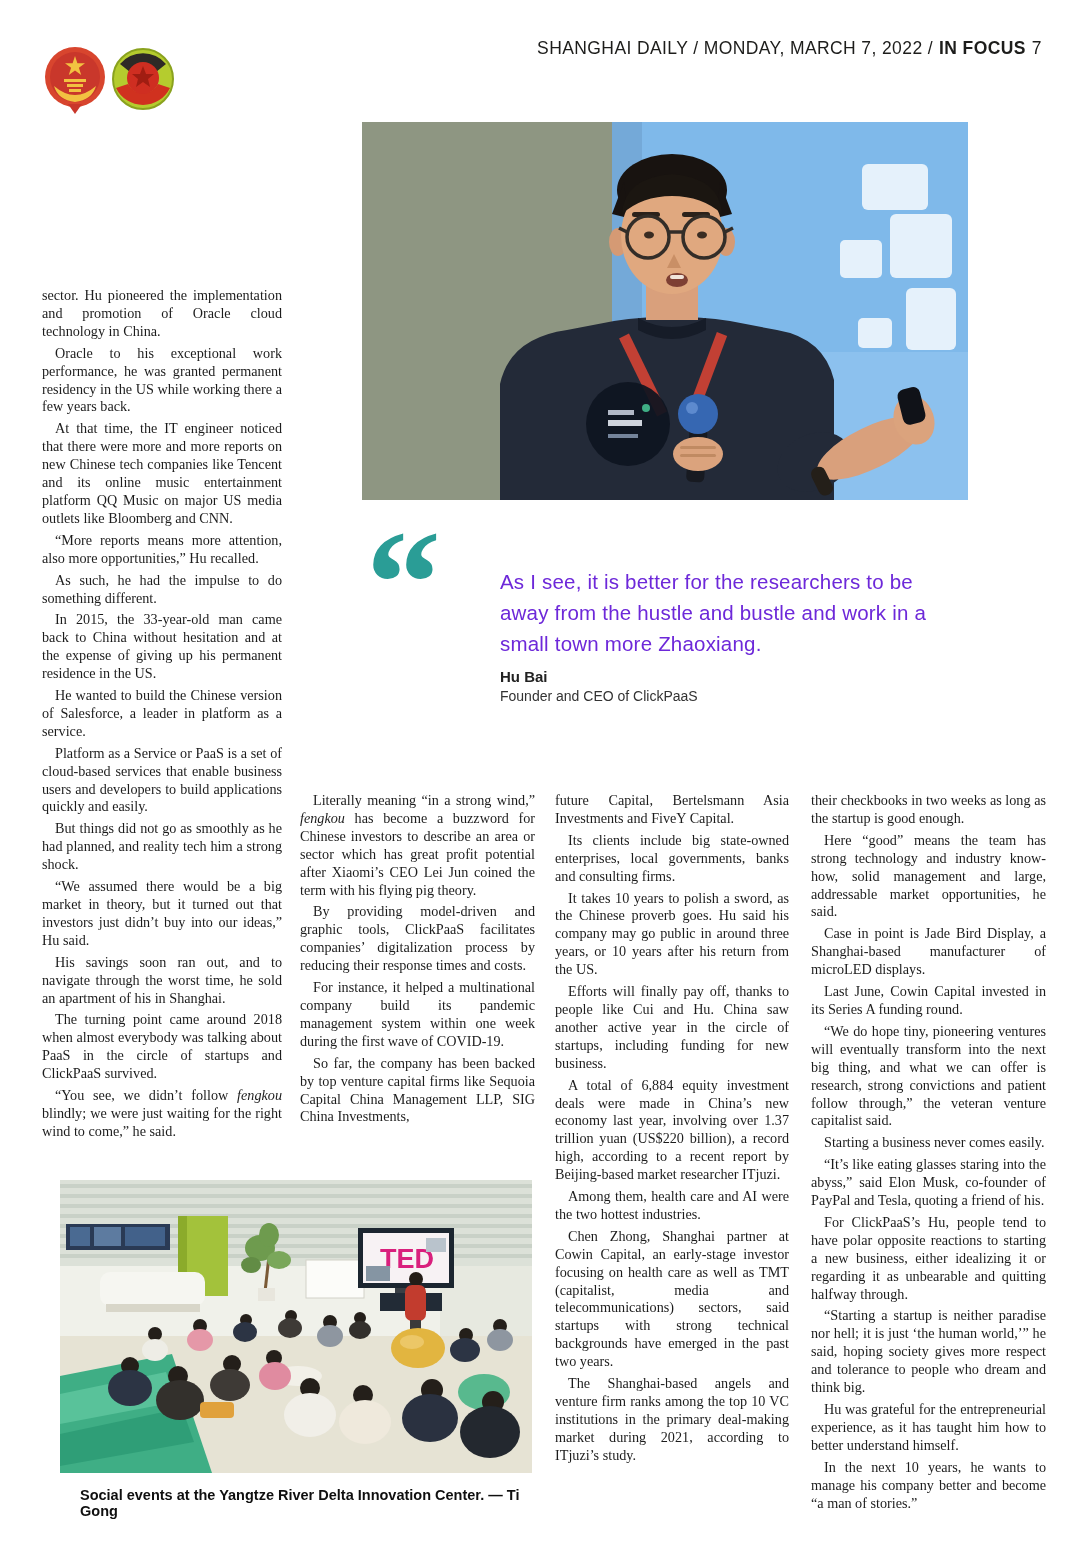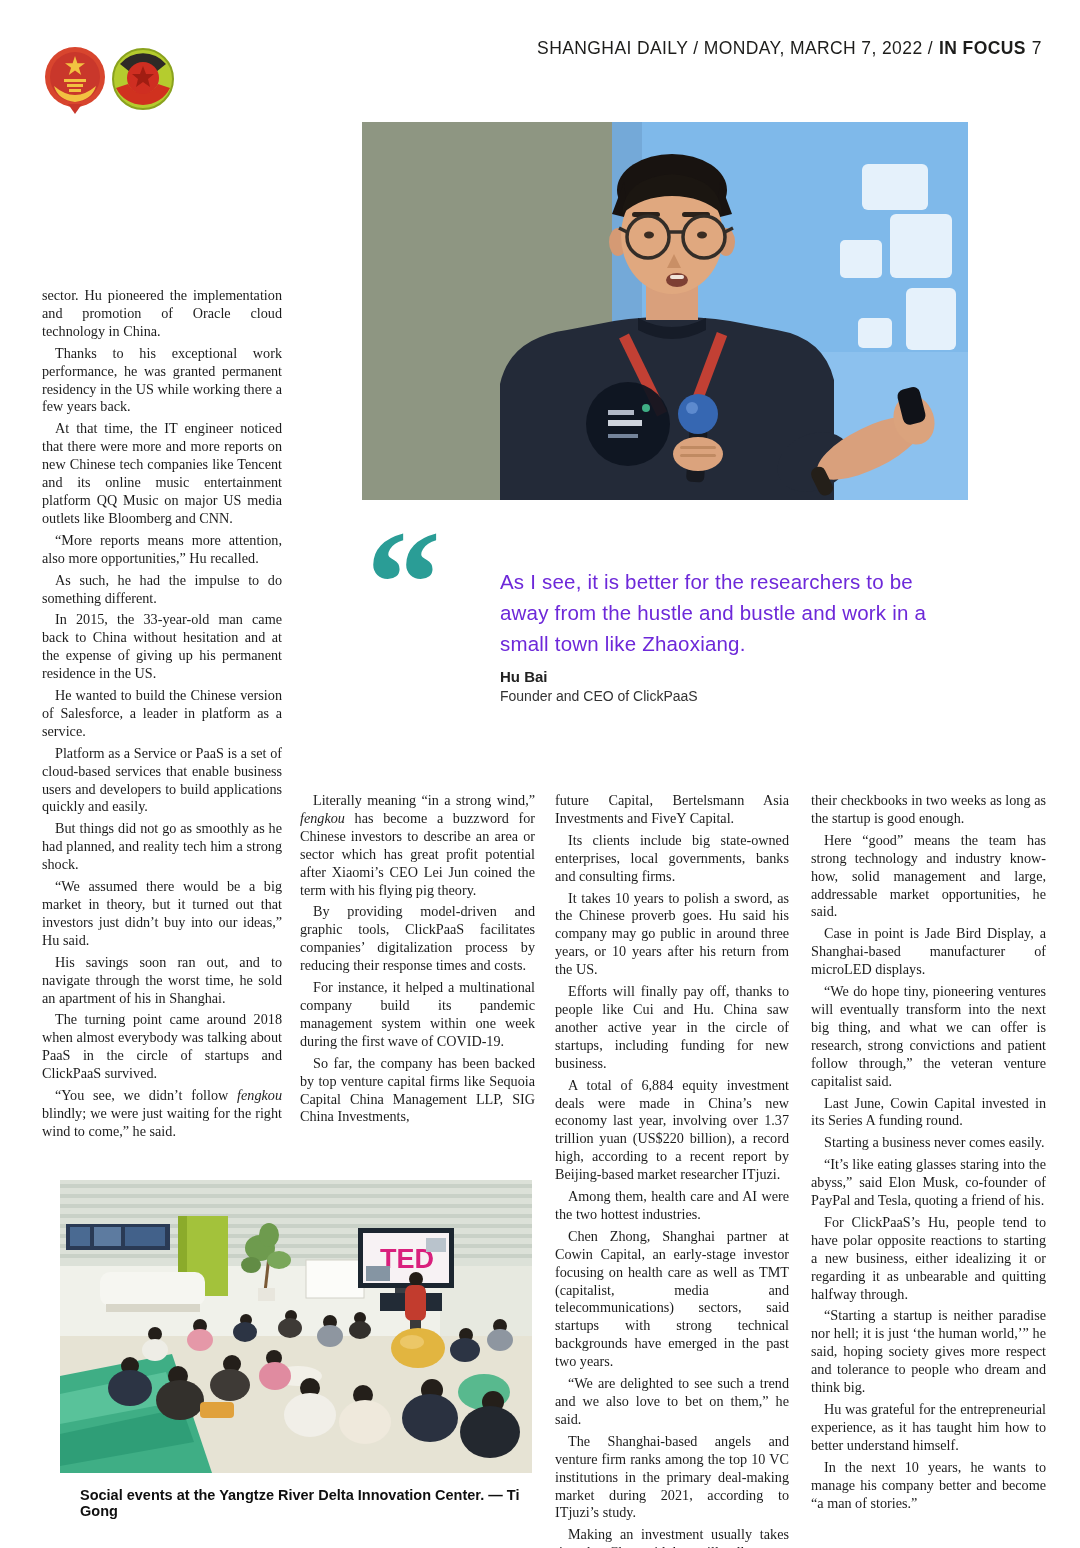--- a/index.html
+++ b/index.html
@@ -135,29 +135,29 @@
       <ellipse cx="552" cy="298" rx="20" ry="25" fill="#dba37d" transform="rotate(-18 552 298)"></ellipse>
       <rect x="538" y="266" width="23" height="36" rx="7" fill="#101218" transform="rotate(-14 549 284)"></rect>
     </svg>
   </div>
 
   <div class="qmark">“</div>
   <div class="qtext">
 
   <div class="qline">As I see, it is better for the researchers to be</div>
       <div class="qline">away from the hustle and bustle and work in a</div>
-      <div class="qline">small town like Zhaoxiang.</div>
+      <div class="qline">small town more Zhaoxiang.</div>
     </div>
   <div class="qauthor">Hu Bai</div>
   <div class="qtitle">Founder and CEO of ClickPaaS</div>
 
   <div class="col" id="col1">
 
   <p class="flush">sector. Hu pioneered the implementation and promotion of Oracle cloud technology in China.</p>
-      <p>Thanks to his exceptional work performance, he was granted permanent residency in the US while working there a few years back.</p>
+      <p>Oracle to his exceptional work performance, he was granted permanent residency in the US while working there a few years back.</p>
       <p>At that time, the IT engineer noticed that there were more and more reports on new Chinese tech companies like Tencent and its online music entertainment platform QQ Music on major US media outlets like Bloomberg and CNN.</p>
       <p>“More reports means more attention, also more opportunities,” Hu recalled.</p>
       <p>As such, he had the impulse to do something different.</p>
       <p>In 2015, the 33-year-old man came back to China without hesitation and at the expense of giving up his permanent residence in the US.</p>
       <p>He wanted to build the Chinese version of Salesforce, a leader in platform as a service.</p>
       <p>Platform as a Service or PaaS is a set of cloud-based services that enable business users and developers to build applications quickly and easily.</p>
       <p>But things did not go as smoothly as he had planned, and reality tech him a strong shock.</p>
       <p>“We assumed there would be a big market in theory, but it turned out that investors just didn’t buy into our ideas,” Hu said.</p>
       <p>His savings soon ran out, and to navigate through the worst time, he sold an apartment of his in Shanghai.</p>
       <p>The turning point came around 2018 when almost everybody was talking about PaaS in the circle of startups and ClickPaaS survived.</p>
@@ -172,31 +172,29 @@
     </div>
   <div class="col" id="col3">
 
   <p class="flush">future Capital, Bertelsmann Asia Investments and FiveY Capital.</p>
       <p>Its clients include big state-owned enterprises, local governments, banks and consulting firms.</p>
       <p>It takes 10 years to polish a sword, as the Chinese proverb goes. Hu said his company may go public in around three years, or 10 years after his return from the US.</p>
       <p>Efforts will finally pay off, thanks to people like Cui and Hu. China saw another active year in the circle of startups, including funding for new business.</p>
       <p>A total of 6,884 equity investment deals were made in China’s new economy last year, involving over 1.37 trillion yuan (US$220 billion), a record high, according to a recent report by Beijing-based market researcher ITjuzi.</p>
       <p>Among them, health care and AI were the two hottest industries.</p>
       <p>Chen Zhong, Shanghai partner at Cowin Capital, an early-stage investor focusing on health care as well as TMT (capitalist, media and telecommunications) sectors, said startups with strong technical backgrounds have emerged in the past two years.</p>
-      <p>“We are delighted to see such a trend and we also love to bet on them,” he said.</p>
       <p>The Shanghai-based angels and venture firm ranks among the top 10 VC institutions in the primary deal-making market during 2021, according to ITjuzi’s study.</p>
-      <p>Making an investment usually takes time, but Chen said they will pull out</p>
     </div>
   <div class="col" id="col4">
 
   <p class="flush">their checkbooks in two weeks as long as the startup is good enough.</p>
       <p>Here “good” means the team has strong technology and industry know-how, solid management and large, addressable market opportunities, he said.</p>
       <p>Case in point is Jade Bird Display, a Shanghai-based manufacturer of microLED displays.</p>
+      <p>Last June, Cowin Capital invested in its Series A funding round.</p>
       <p>“We do hope tiny, pioneering ventures will eventually transform into the next big thing, and what we can offer is research, strong convictions and patient follow through,” the veteran venture capitalist said.</p>
-      <p>Last June, Cowin Capital invested in its Series A funding round.</p>
       <p>Starting a business never comes easily.</p>
       <p>“It’s like eating glasses staring into the abyss,” said Elon Musk, co-founder of PayPal and Tesla, quoting a friend of his.</p>
       <p>For ClickPaaS’s Hu, people tend to have polar opposite reactions to starting a new business, either idealizing it or regarding it as unbearable and quitting halfway through.</p>
       <p>“Starting a startup is neither paradise nor hell; it is just ‘the human world,’” he said, hoping society gives more respect and tolerance to people who dream and think big.</p>
       <p>Hu was grateful for the entrepreneurial experience, as it has taught him how to better understand himself.</p>
       <p>In the next 10 years, he wants to manage his company better and become “a man of stories.”</p>
     </div>
 
   <div class="photo" id="event-photo">
     <svg width="472" height="293" viewBox="0 0 472 293">

